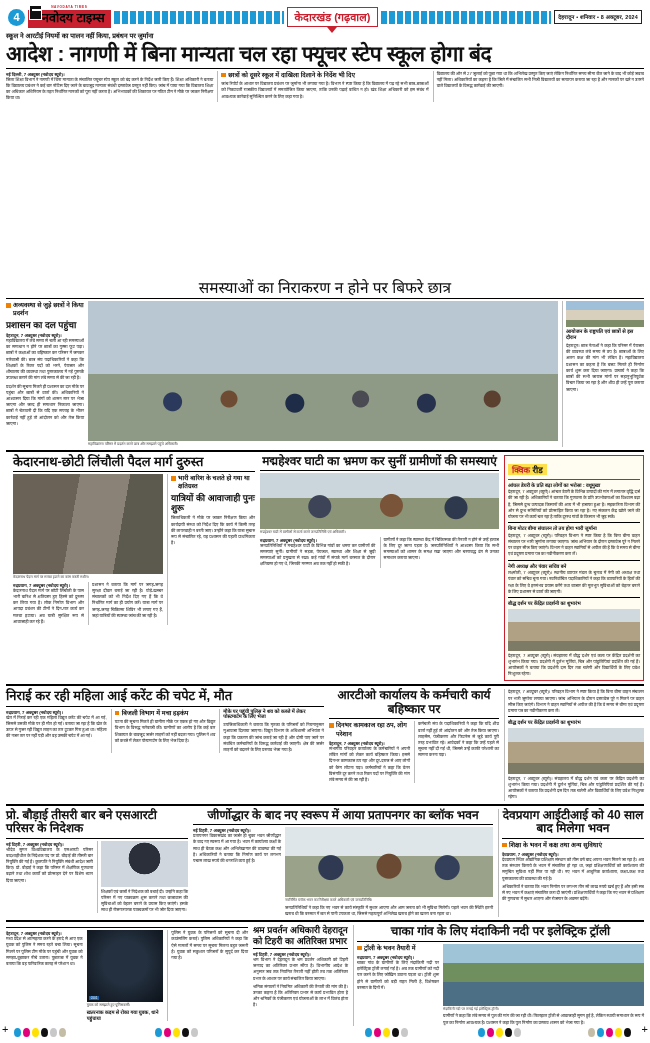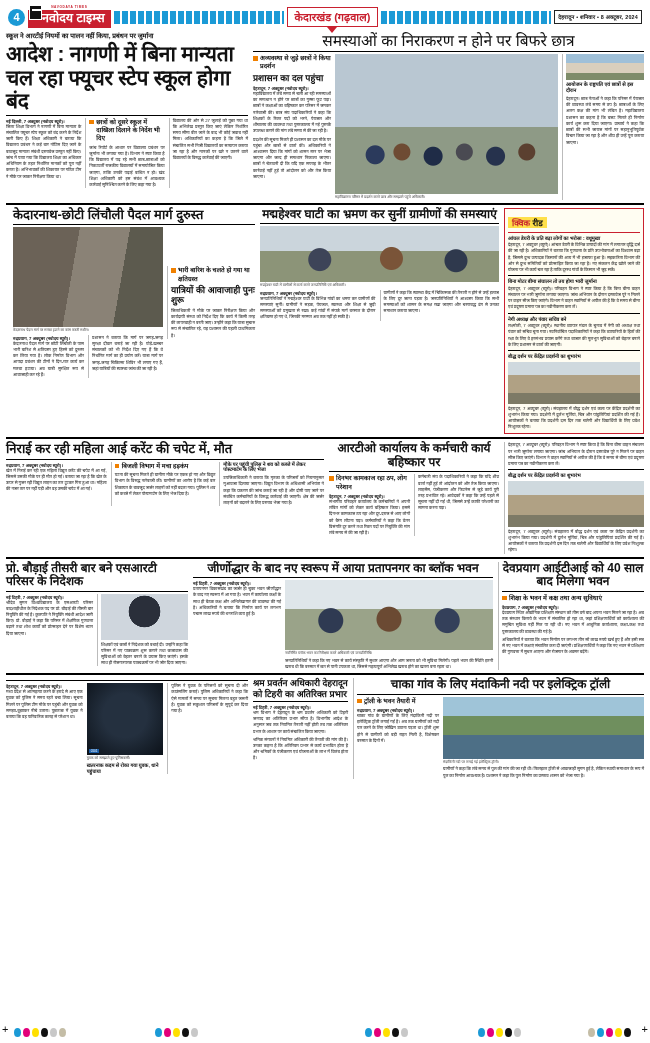--- a/index.html
+++ b/index.html
@@ -20,21 +20,21 @@
     background:#1b9ad6; color:#fff; font-weight:bold; font-size:11px;
     display:flex; align-items:center; justify-content:center;
     flex:0 0 auto;
   }
   .logo-wrap { position:relative; flex:0 0 auto; }
   .logo-tiny {
     font-size:3.2px; letter-spacing:.6px; color:#c9202f; text-align:center;
     font-weight:bold; line-height:1; margin-bottom:1px; white-space:nowrap;
   }
   .logo-box {
-    background:#c9202f; color:#ffffff; font-weight:bold; font-size:12.5px;
+    background:#c9202f; color:#000000; font-weight:bold; font-size:12.5px;
     padding:1px 6px 2px 14px; line-height:1.15; white-space:nowrap;
     position:relative;
   }
   .logo-flag {
     position:absolute; left:1px; top:-5px; width:13px; height:15px;
     background:#111; border:1px solid #fff;
   }
   .logo-flag:after {
     content:""; position:absolute; left:2px; top:3px; width:9px; height:2px; background:#fff;
   }
@@ -171,21 +171,21 @@
       </div>
     </div>
     <div class="stripe"></div>
     <div class="kedar-tag">
       <div class="kedar-box">केदारखंड (गढ़वाल)</div>
     </div>
     <div class="stripe"></div>
     <div class="dateline">देहरादून • शनिवार • 8 अक्टूबर, 2024</div>
   </div>
 
-  <div class="cols" style="gap:5px;">
+  <div class="cols" style="gap:5px;flex-direction:column;">
 
     <div style="flex:0 0 242px;">
       <div class="kicker">स्कूल ने आरटीई नियमों का पालन नहीं किया, प्रबंधन पर जुर्माना</div>
       <div class="hl-xl">आदेश : नागणी में बिना मान्यता चल रहा फ्यूचर स्टेप स्कूल होगा बंद</div>
       <div class="hr-thin"></div>
       <div class="cols" style="gap:4px; margin-top:2px;">
         <div class="col">
           <div class="byline">नई दिल्ली, 7 अक्टूबर (नवोदय ब्यूरो)।</div>
           <div class="body-txt">जिला शिक्षा विभाग ने नागणी में बिना मान्यता के संचालित फ्यूचर स्टेप स्कूल को बंद करने के निर्देश जारी किए हैं। शिक्षा अधिकारी ने बताया कि विद्यालय प्रबंधन ने कई बार नोटिस दिए जाने के बावजूद मान्यता संबंधी दस्तावेज प्रस्तुत नहीं किए। जांच में पाया गया कि विद्यालय शिक्षा का अधिकार अधिनियम के तहत निर्धारित मानकों को पूरा नहीं करता है। अभिभावकों की शिकायत पर गठित टीम ने मौके पर जाकर निरीक्षण किया था।</div>
         </div>
@@ -223,21 +223,21 @@
     </div>
   </div>
 
   <div class="hr-thick" style="margin:3px 0;"></div>
 
   <div class="cols" style="gap:5px;margin-left:7px;">
 
     <div style="flex:0 0 242px;">
       <div class="hl-md">केदारनाथ-छोटी लिंचौली पैदल मार्ग दुरुस्त</div>
       <div class="hr-thin"></div>
-      <div class="cols" style="gap:4px; margin-top:2px;align-items:center;">
+      <div class="cols" style="gap:4px; margin-top:2px;">
         <div class="col" style="flex:0 0 150px;">
           <div class="photo ph-road" style="height:100px;"></div>
           <div class="cap">केदारनाथ पैदल मार्ग पर मलबा हटाने का काम करती मशीन।</div>
           <div class="cols" style="gap:4px; margin-top:2px;">
             <div class="col">
               <div class="byline">रुद्रप्रयाग, 7 अक्टूबर (नवोदय ब्यूरो)।</div>
               <div class="body-txt">केदारनाथ पैदल मार्ग पर छोटी लिंचौली के पास भारी बारिश से क्षतिग्रस्त हुए हिस्से को दुरुस्त कर लिया गया है। लोक निर्माण विभाग और आपदा प्रबंधन की टीमों ने दिन-रात कार्य कर मलबा हटाया। अब यात्री सुरक्षित रूप से आवाजाही कर रहे हैं।</div>
             </div>
             <div class="col side-rule">
               <div class="body-txt">प्रशासन ने बताया कि मार्ग पर जगह-जगह सुरक्षा दीवार बनाई जा रही है। घोड़े-खच्चर संचालकों को भी निर्देश दिए गए हैं कि वे निर्धारित मार्ग का ही प्रयोग करें। यात्रा मार्ग पर जगह-जगह चिकित्सा शिविर भी लगाए गए हैं, जहां यात्रियों की स्वास्थ्य जांच की जा रही है।</div>

